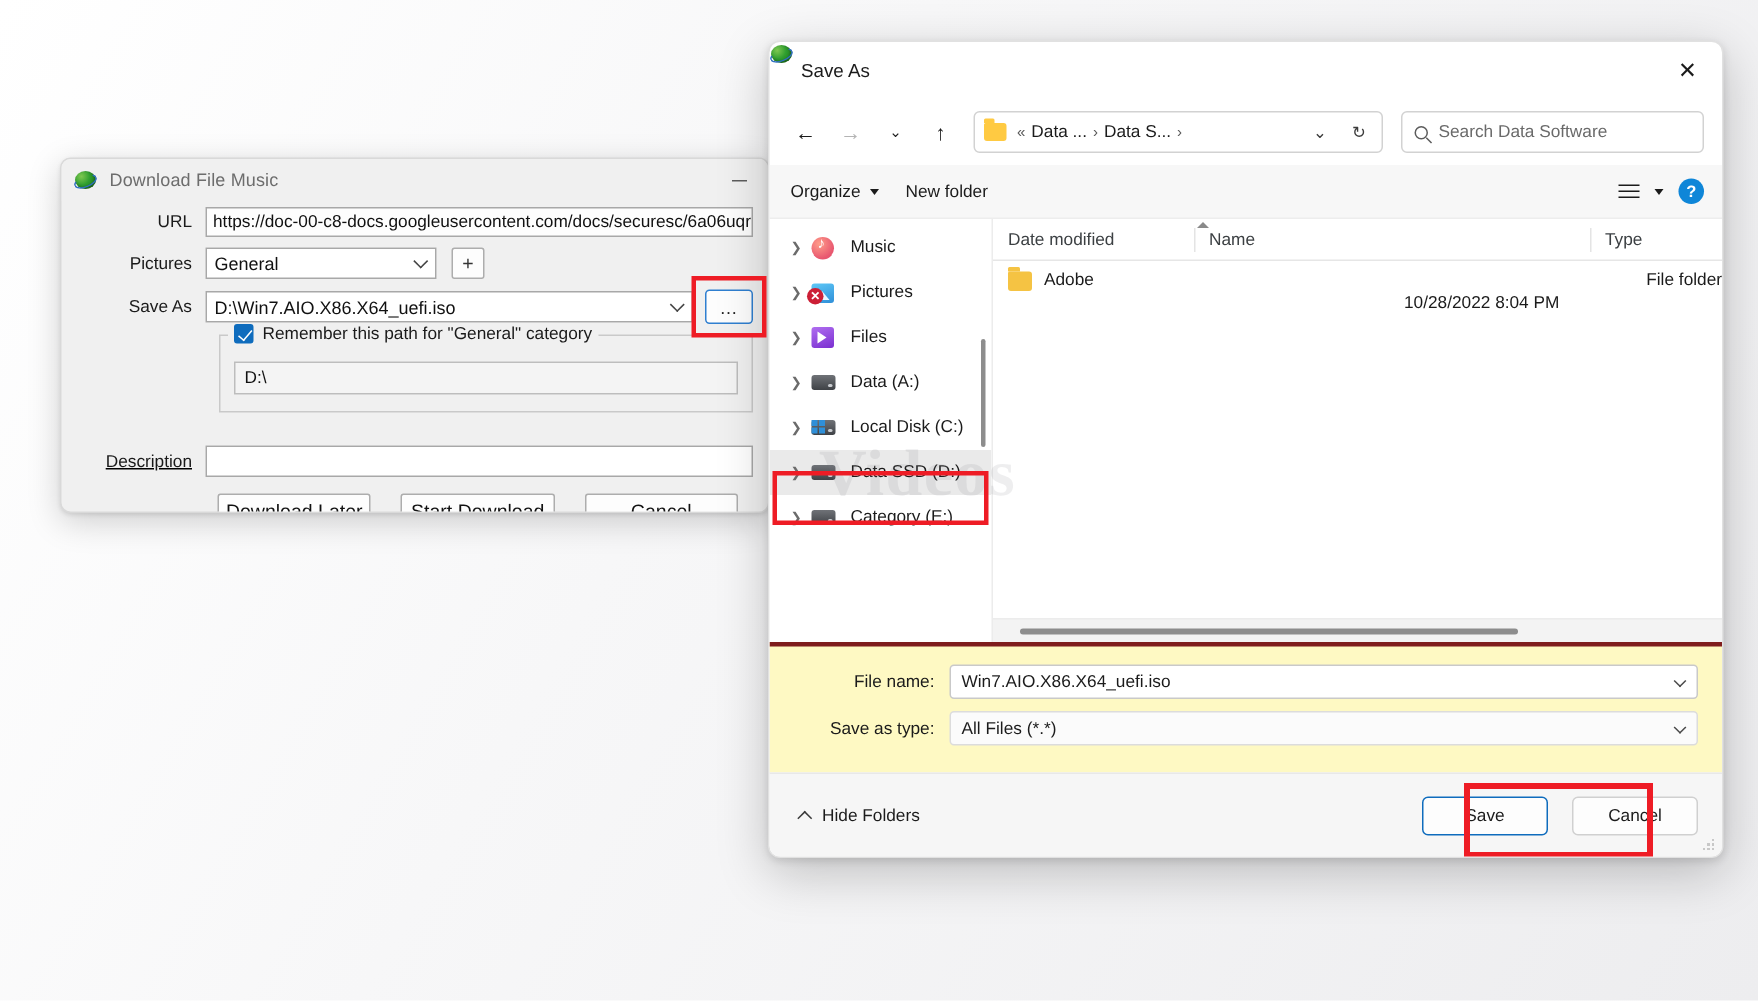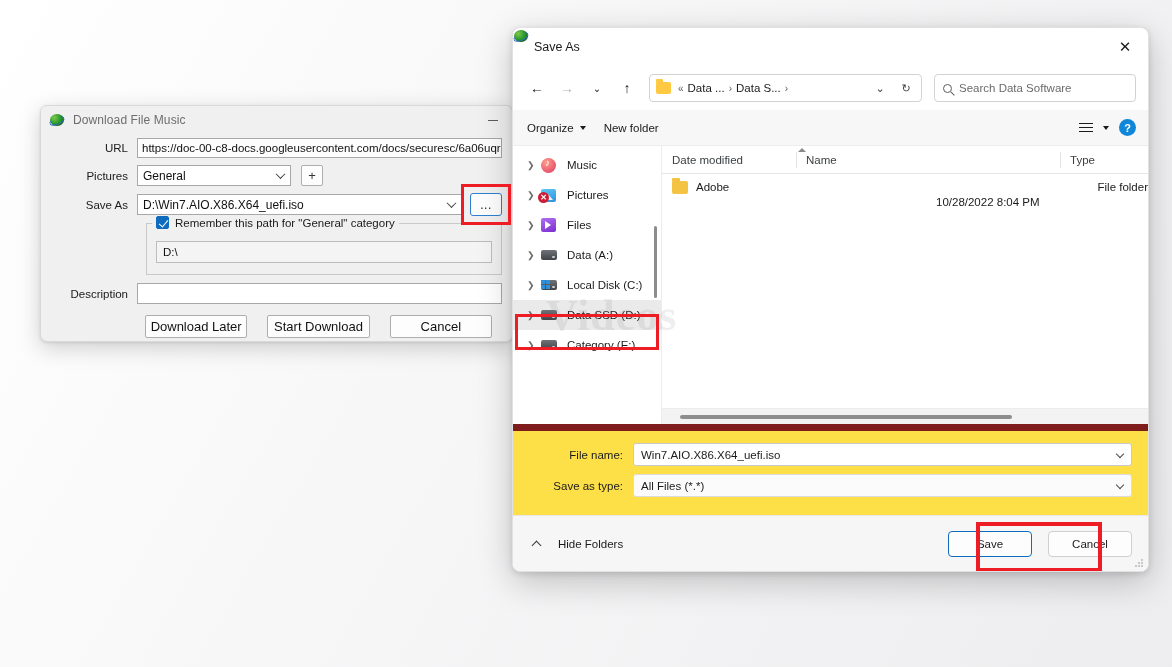--- a/index.html
+++ b/index.html
@@ -141,21 +141,21 @@
     border-right: 1.8px solid #fff; border-bottom: 1.8px solid #fff;
     transform: rotate(40deg);
   }
   #idm-path-field {
     width: 100%; height: 22px;
     background: #f4f4f4; border: 1px solid #bdbdbd;
     font-size: 11.5px; color: #111;
     display:flex; align-items:center; padding: 0 6px;
     margin-top: 5px;
   }
-  #idm-desc-row { margin-top: 8px; }
+  #idm-desc-row { margin-top: 22px; text-decoration: underline; }
   #idm-desc-field { height: 21px; background:#fff; }
   #idm-btnbar {
     display: flex; gap: 20px;
     justify-content: center;
     margin: 11px 10px 0 94px;
   }
   .idm-btn {
     flex: 1; max-width: 112px; height: 23px;
     background: #fdfdfd; border: 1px solid #adadad; border-radius: 2px;
     font-size: 13px; color: #111;
@@ -379,22 +379,22 @@
     position: absolute; left: 0; right: 0; bottom: 0;
     height: 16px; background: #f3f3f3; border-top: 1px solid #ececec;
   }
   #hscroll-thumb {
     position: absolute; left: 18px; top: 6px;
     width: 332px; height: 4px; background: #8d8d8d; border-radius: 2px;
   }
 
   #sa-fields {
     flex: none; padding: 12px 16px 10px 16px;
-    border-top: 7px solid #7f1d1d;
-    background: #fde047;
+    border-top: 3px solid #7f1d1d;
+    background: #fef9c3;
   }
   .fld-row { display: flex; align-items: center; margin-bottom: 8px; }
   .fld-label {
     width: 104px; text-align: right; padding-right: 10px;
     font-size: 11.5px; color: #1b1b1b; flex: none;
   }
   .fld-combo {
     flex: 1; height: 23px; position: relative;
     background: #fff; border: 1px solid #c9c9c9; border-radius: 3px;
     display:flex; align-items:center; padding: 0 24px 0 7px;
@@ -408,21 +408,21 @@
     border-right: 1.2px solid #4a4a4a; border-bottom: 1.2px solid #4a4a4a;
     transform: rotate(45deg);
   }
 
   #sa-footer {
     flex: none; height: 56px;
     background: #f6f6f6; border-top: 1px solid #e8e8e8;
     display: flex; align-items: center;
     padding: 0 16px 0 20px; position: relative;
   }
-  #hide-folders { display:flex; align-items:center; gap: 18px; font-size: 11.5px; color:#1b1b1b; }
+  #hide-folders { display:flex; align-items:center; gap: 8px; font-size: 11.5px; color:#1b1b1b; }
   .chev-up {
     width: 7px; height: 7px;
     border-left: 1.3px solid #3a3a3a; border-top: 1.3px solid #3a3a3a;
     transform: rotate(45deg); margin-top: 3px;
   }
   #sa-actions { margin-left: auto; display: flex; gap: 16px; align-items: center; position: relative; justify-content: center; }
   .sa-btn {
     width: 84px; height: 26px; border-radius: 4px;
     background: #fdfdfd; border: 1px solid #d0d0d0;
     font-size: 11.5px; color: #1b1b1b;

